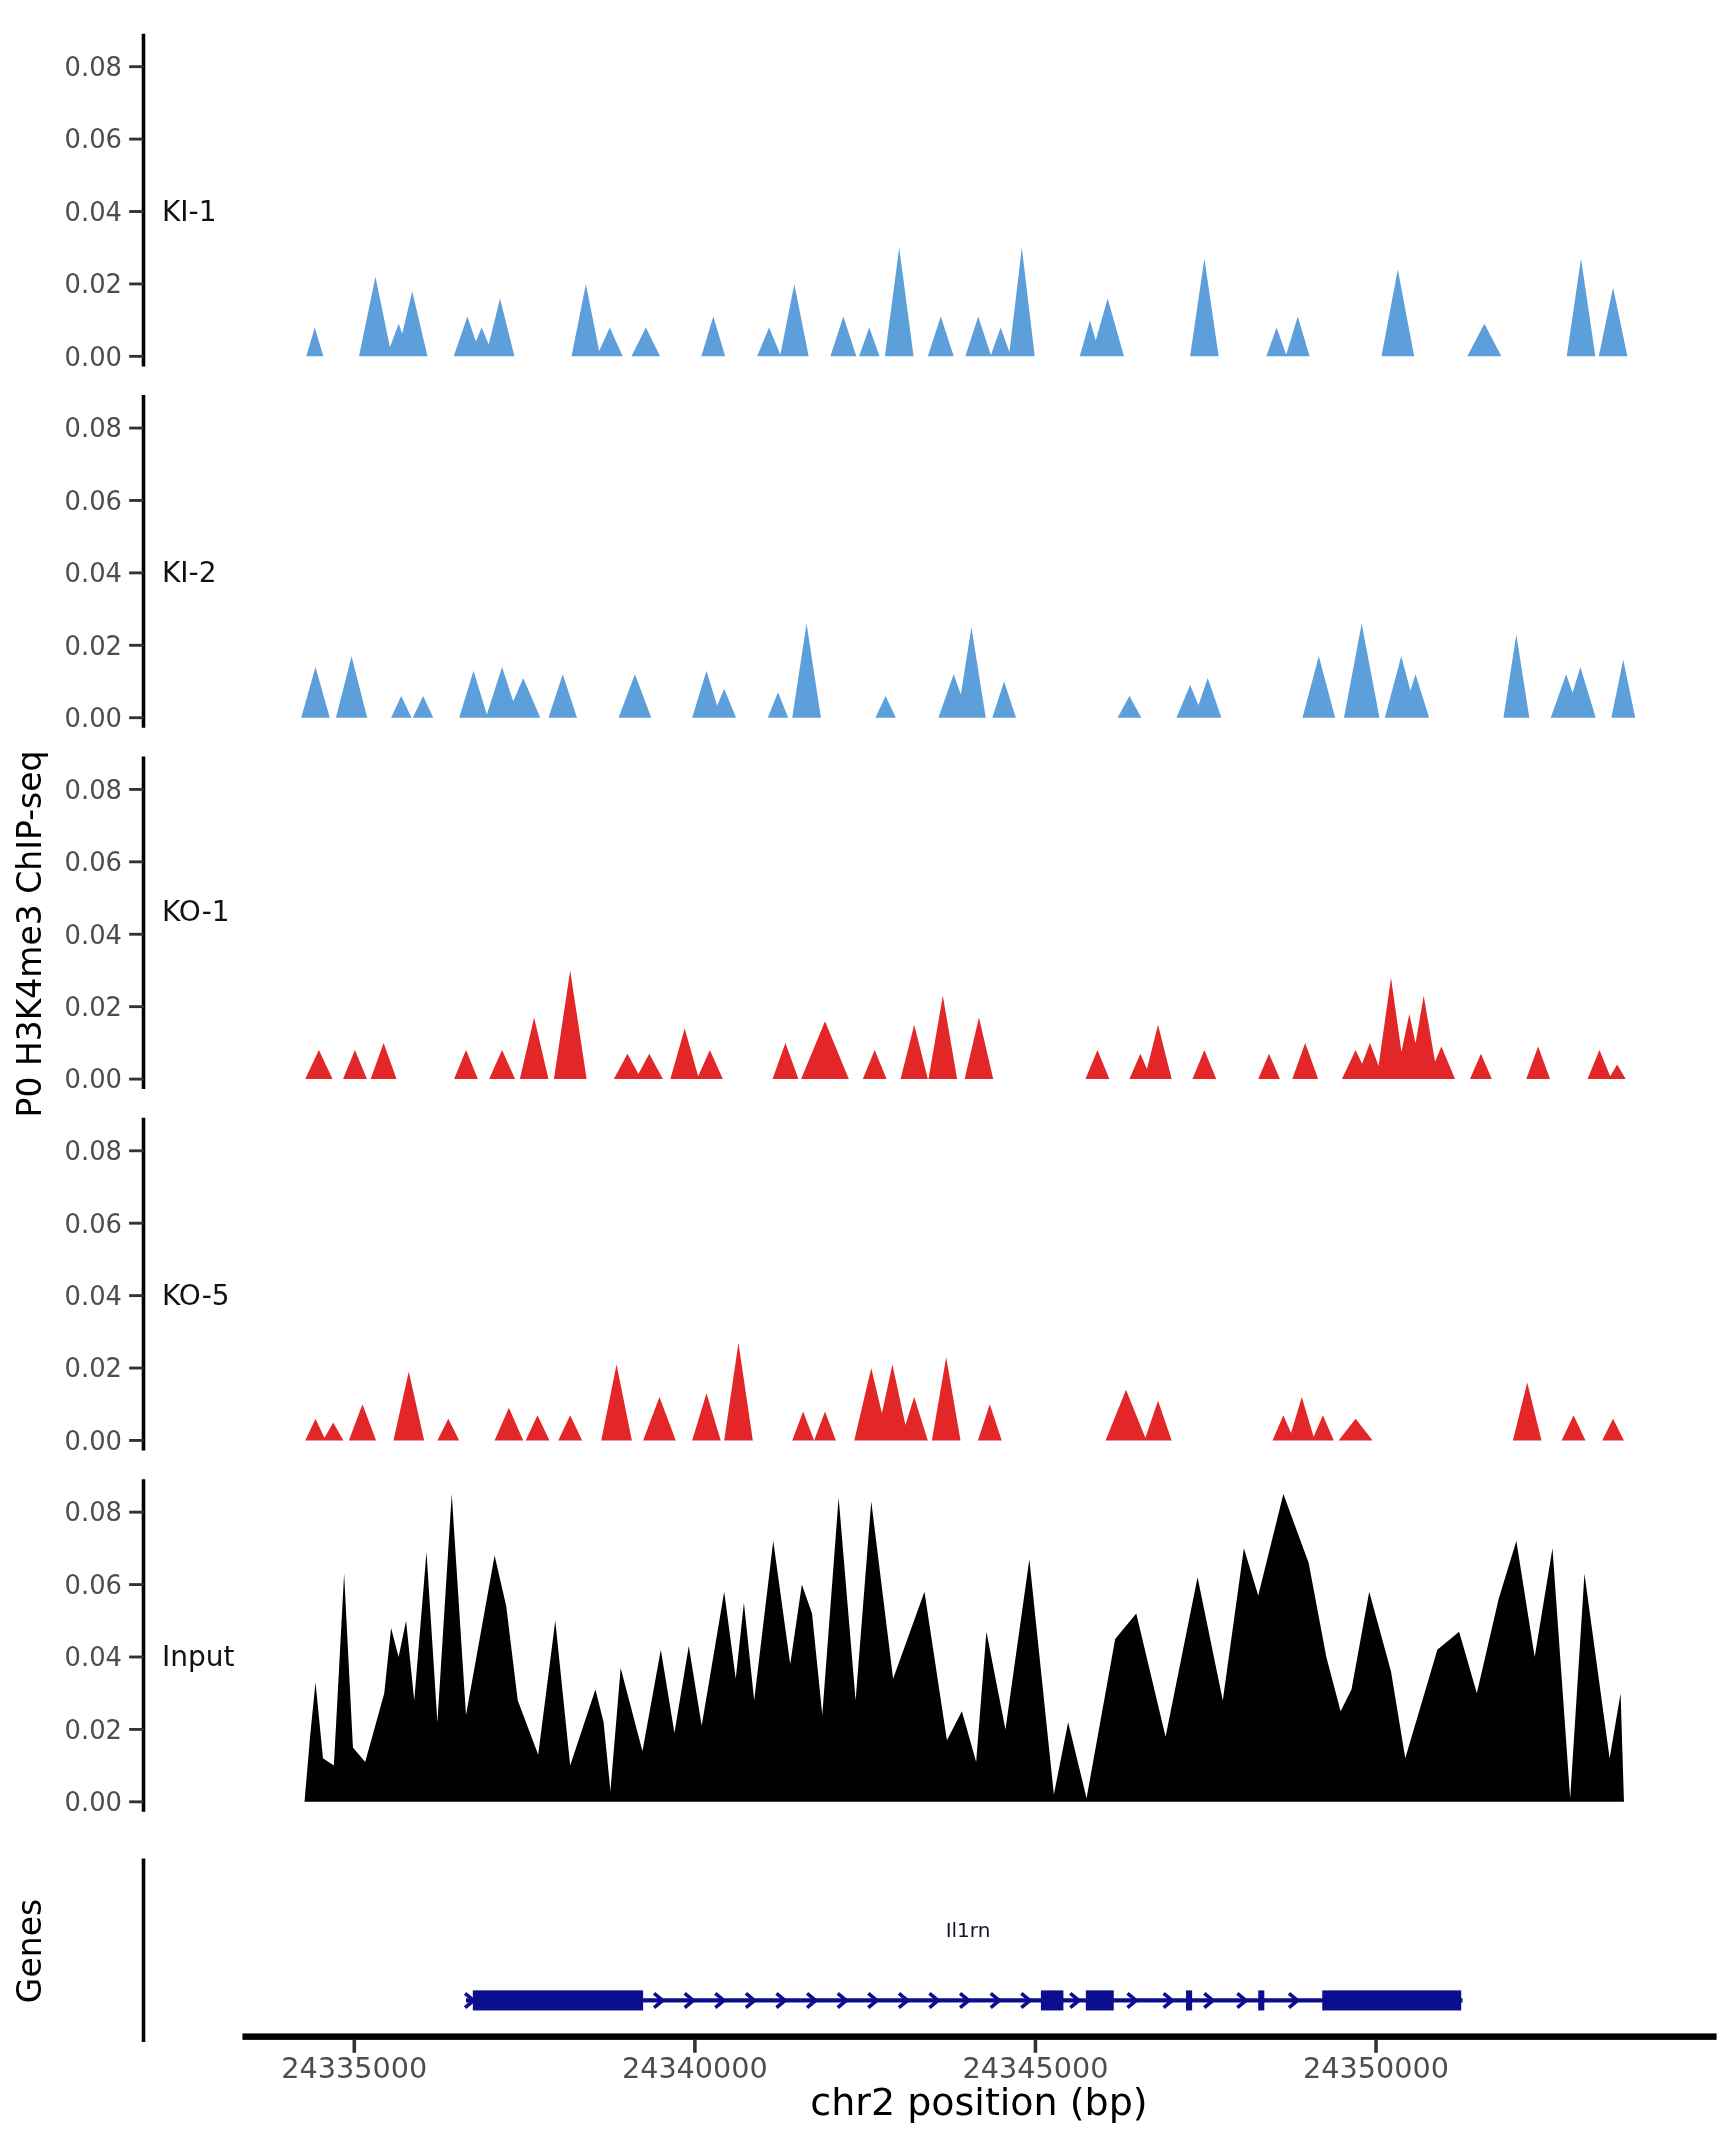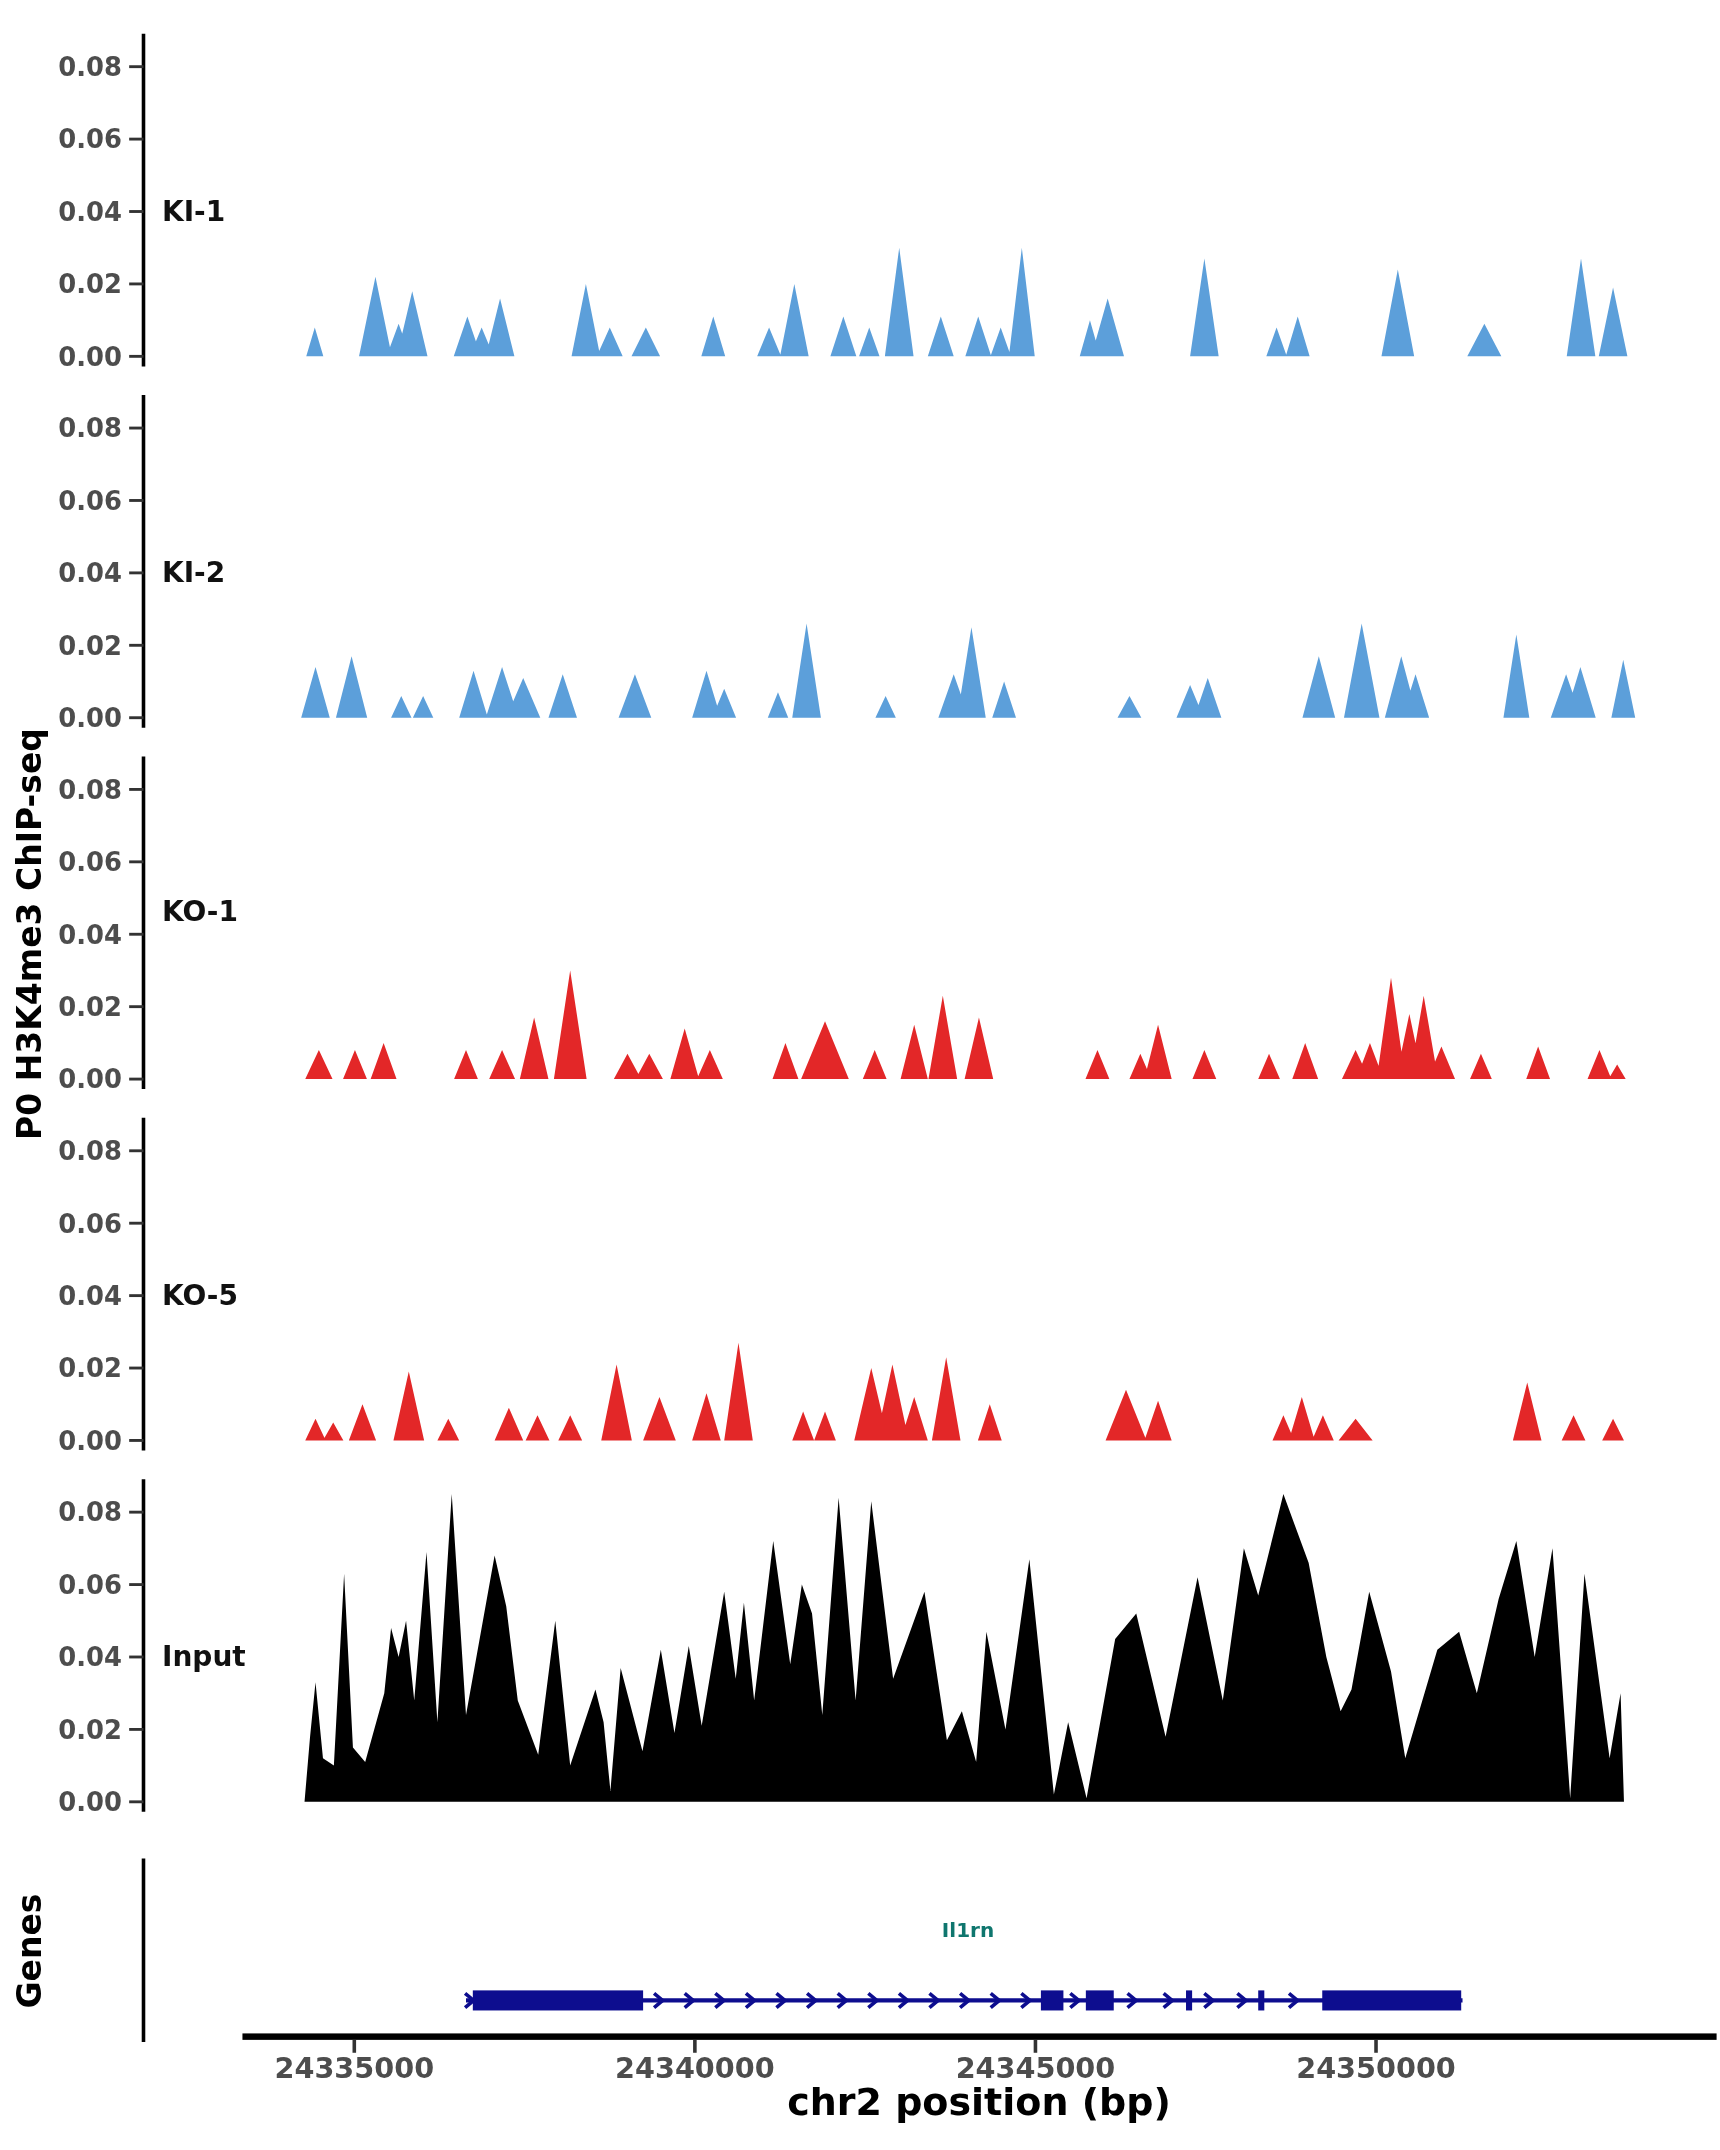--- a/index.html
+++ b/index.html
@@ -2,39 +2,38 @@
 <html style="font-size:11.5px"><head>
 <meta charset="utf-8">
 <style>
   html,body{margin:0;padding:0;background:#fff;}
   .figure{
     position:relative;
     width:1721px;height:2151px;
     background:#ffffff;
     font-family:"DejaVu Sans","Liberation Sans",sans-serif;
     overflow:hidden;
-    font-weight:bold;
   }
   #chart{position:absolute;left:0;top:0;}
   .rot-label{
     position:absolute;
     transform:translate(-50%,-50%) rotate(-90deg);
     font-size:33px;color:#000;white-space:nowrap;
   }
   .ylabel{left:29px;top:934px;}
   .genes-label{left:29px;top:1951px;}
   .xlabel{
     position:absolute;left:979px;top:2080px;
     transform:translateX(-50%);
     font-size:38px;color:#000;white-space:nowrap;
   }
   .gene-name{
     position:absolute;left:968px;top:1918px;
     transform:translateX(-50%);
-    font-size:20px;color:#0f766e;white-space:nowrap;
+    font-size:20px;color:#0f172a;white-space:nowrap;
   }
   .track-label{
     position:absolute;left:162px;
     font-size:28px;line-height:26px;color:#111;white-space:nowrap;
   }
   .ytick-text{font-size:36px;fill:#4d4d4d;}
   .xtick-text{font-size:40px;fill:#4d4d4d;}
 </style>
 </head>
 <body>

